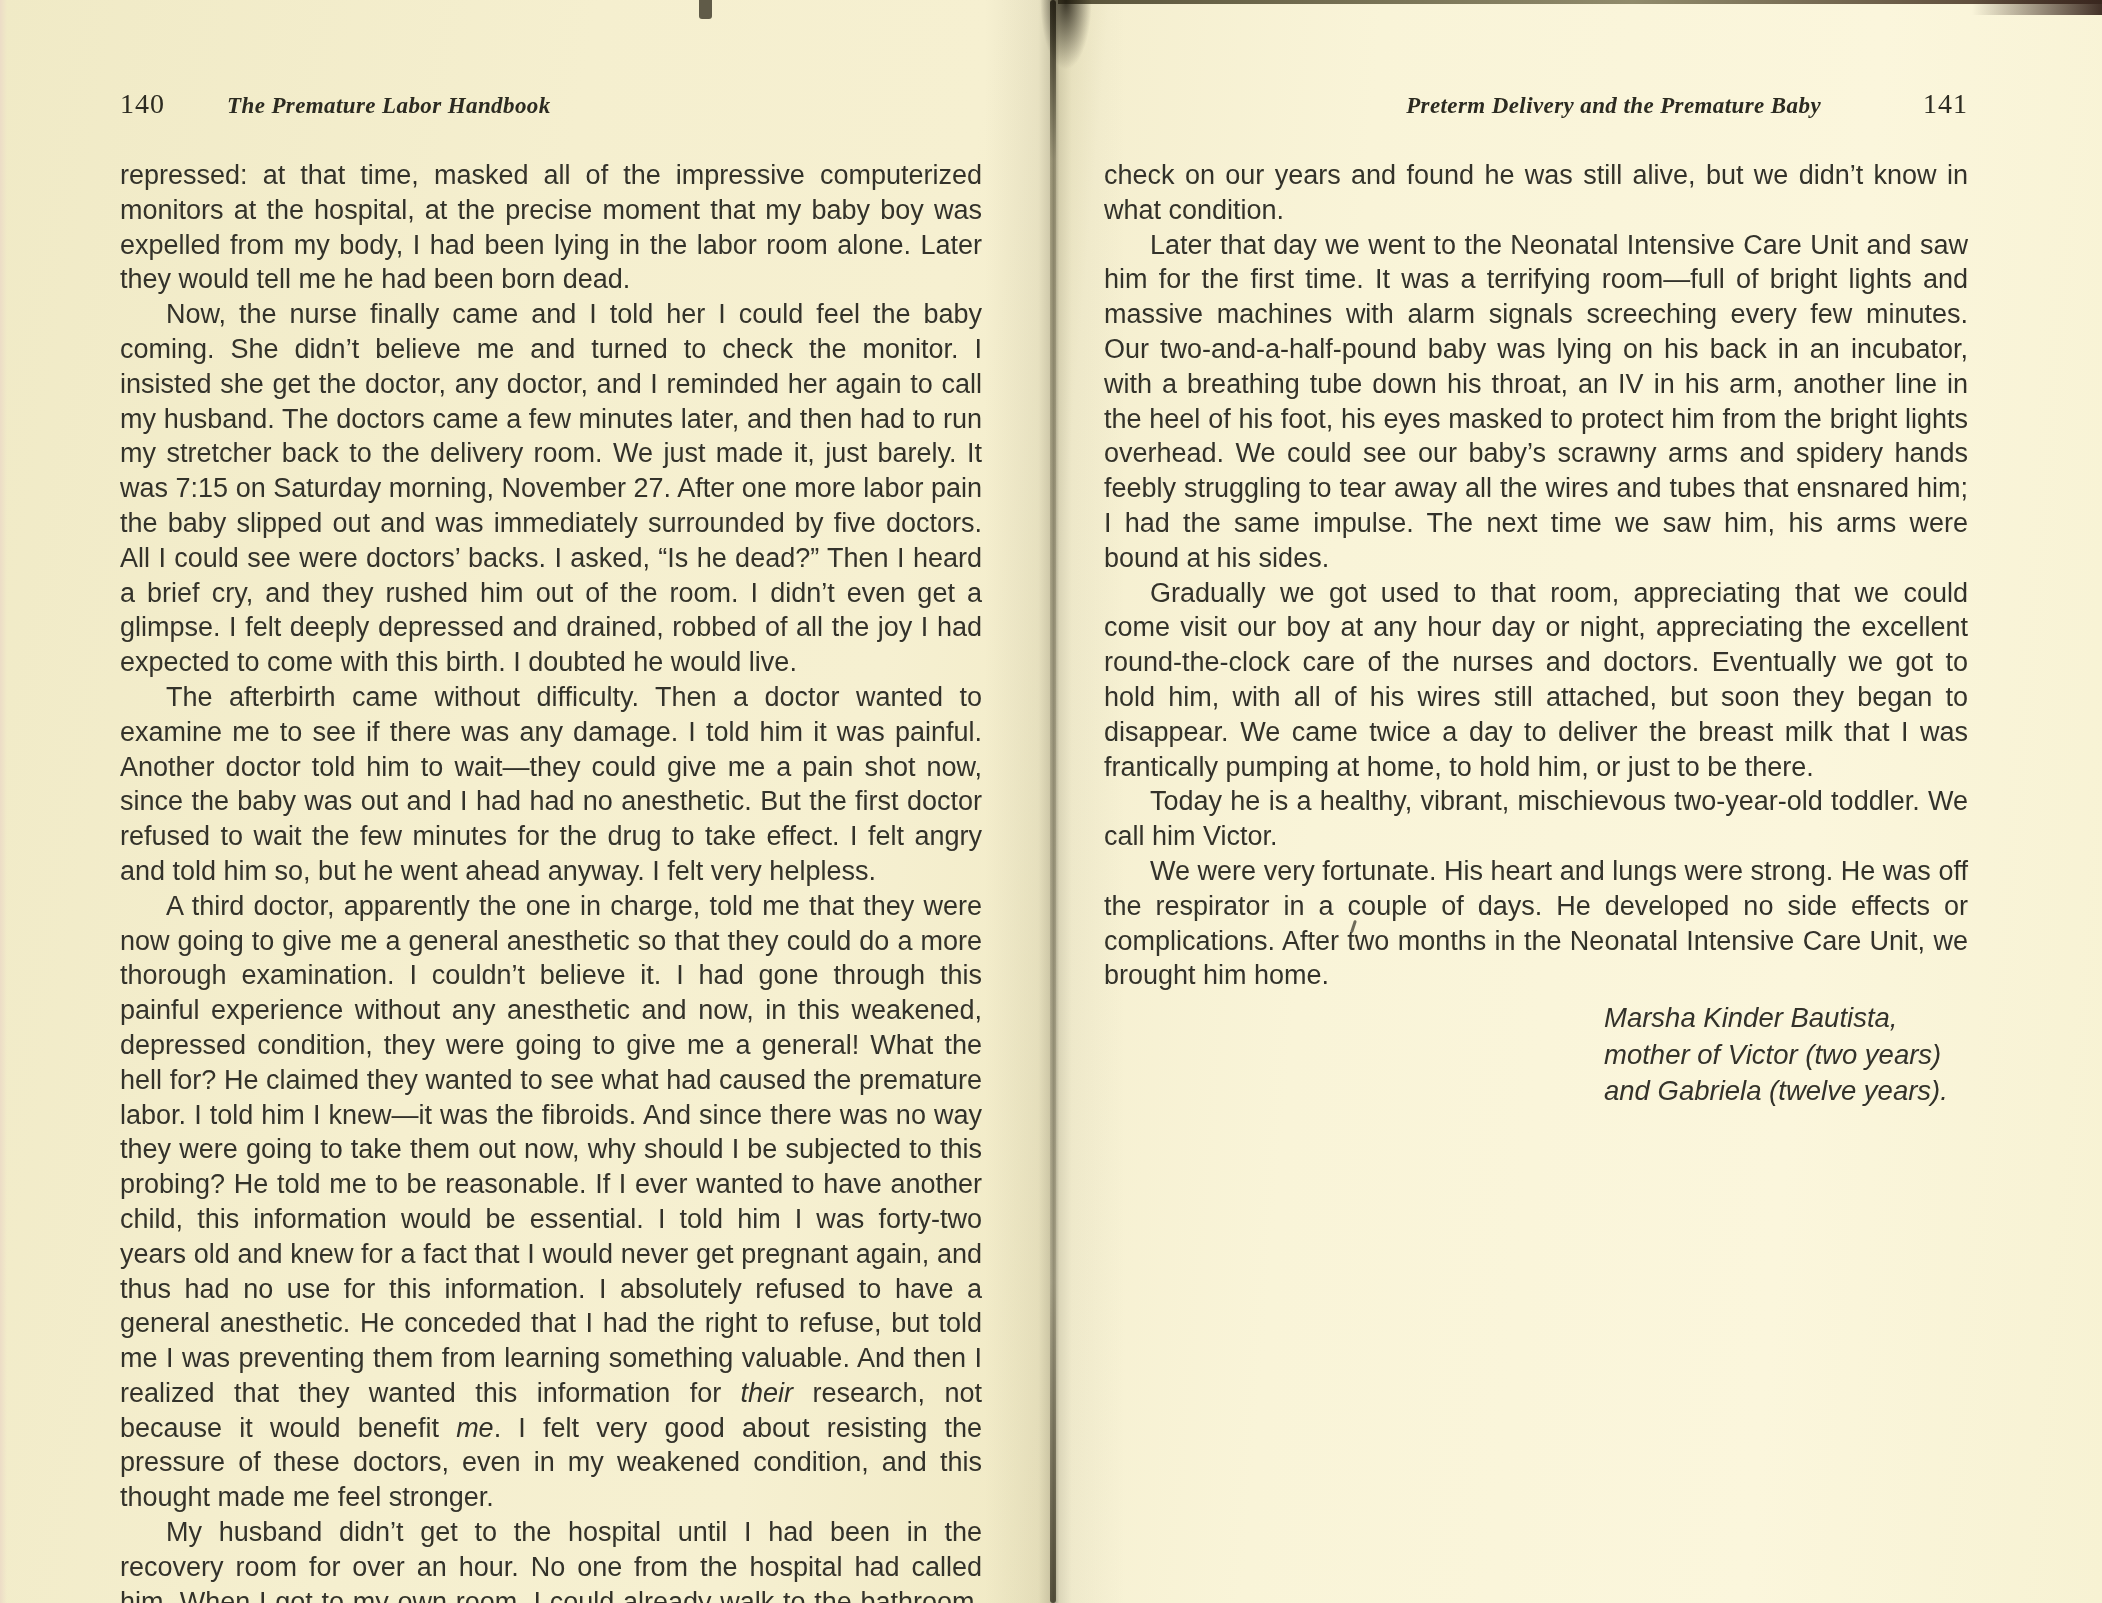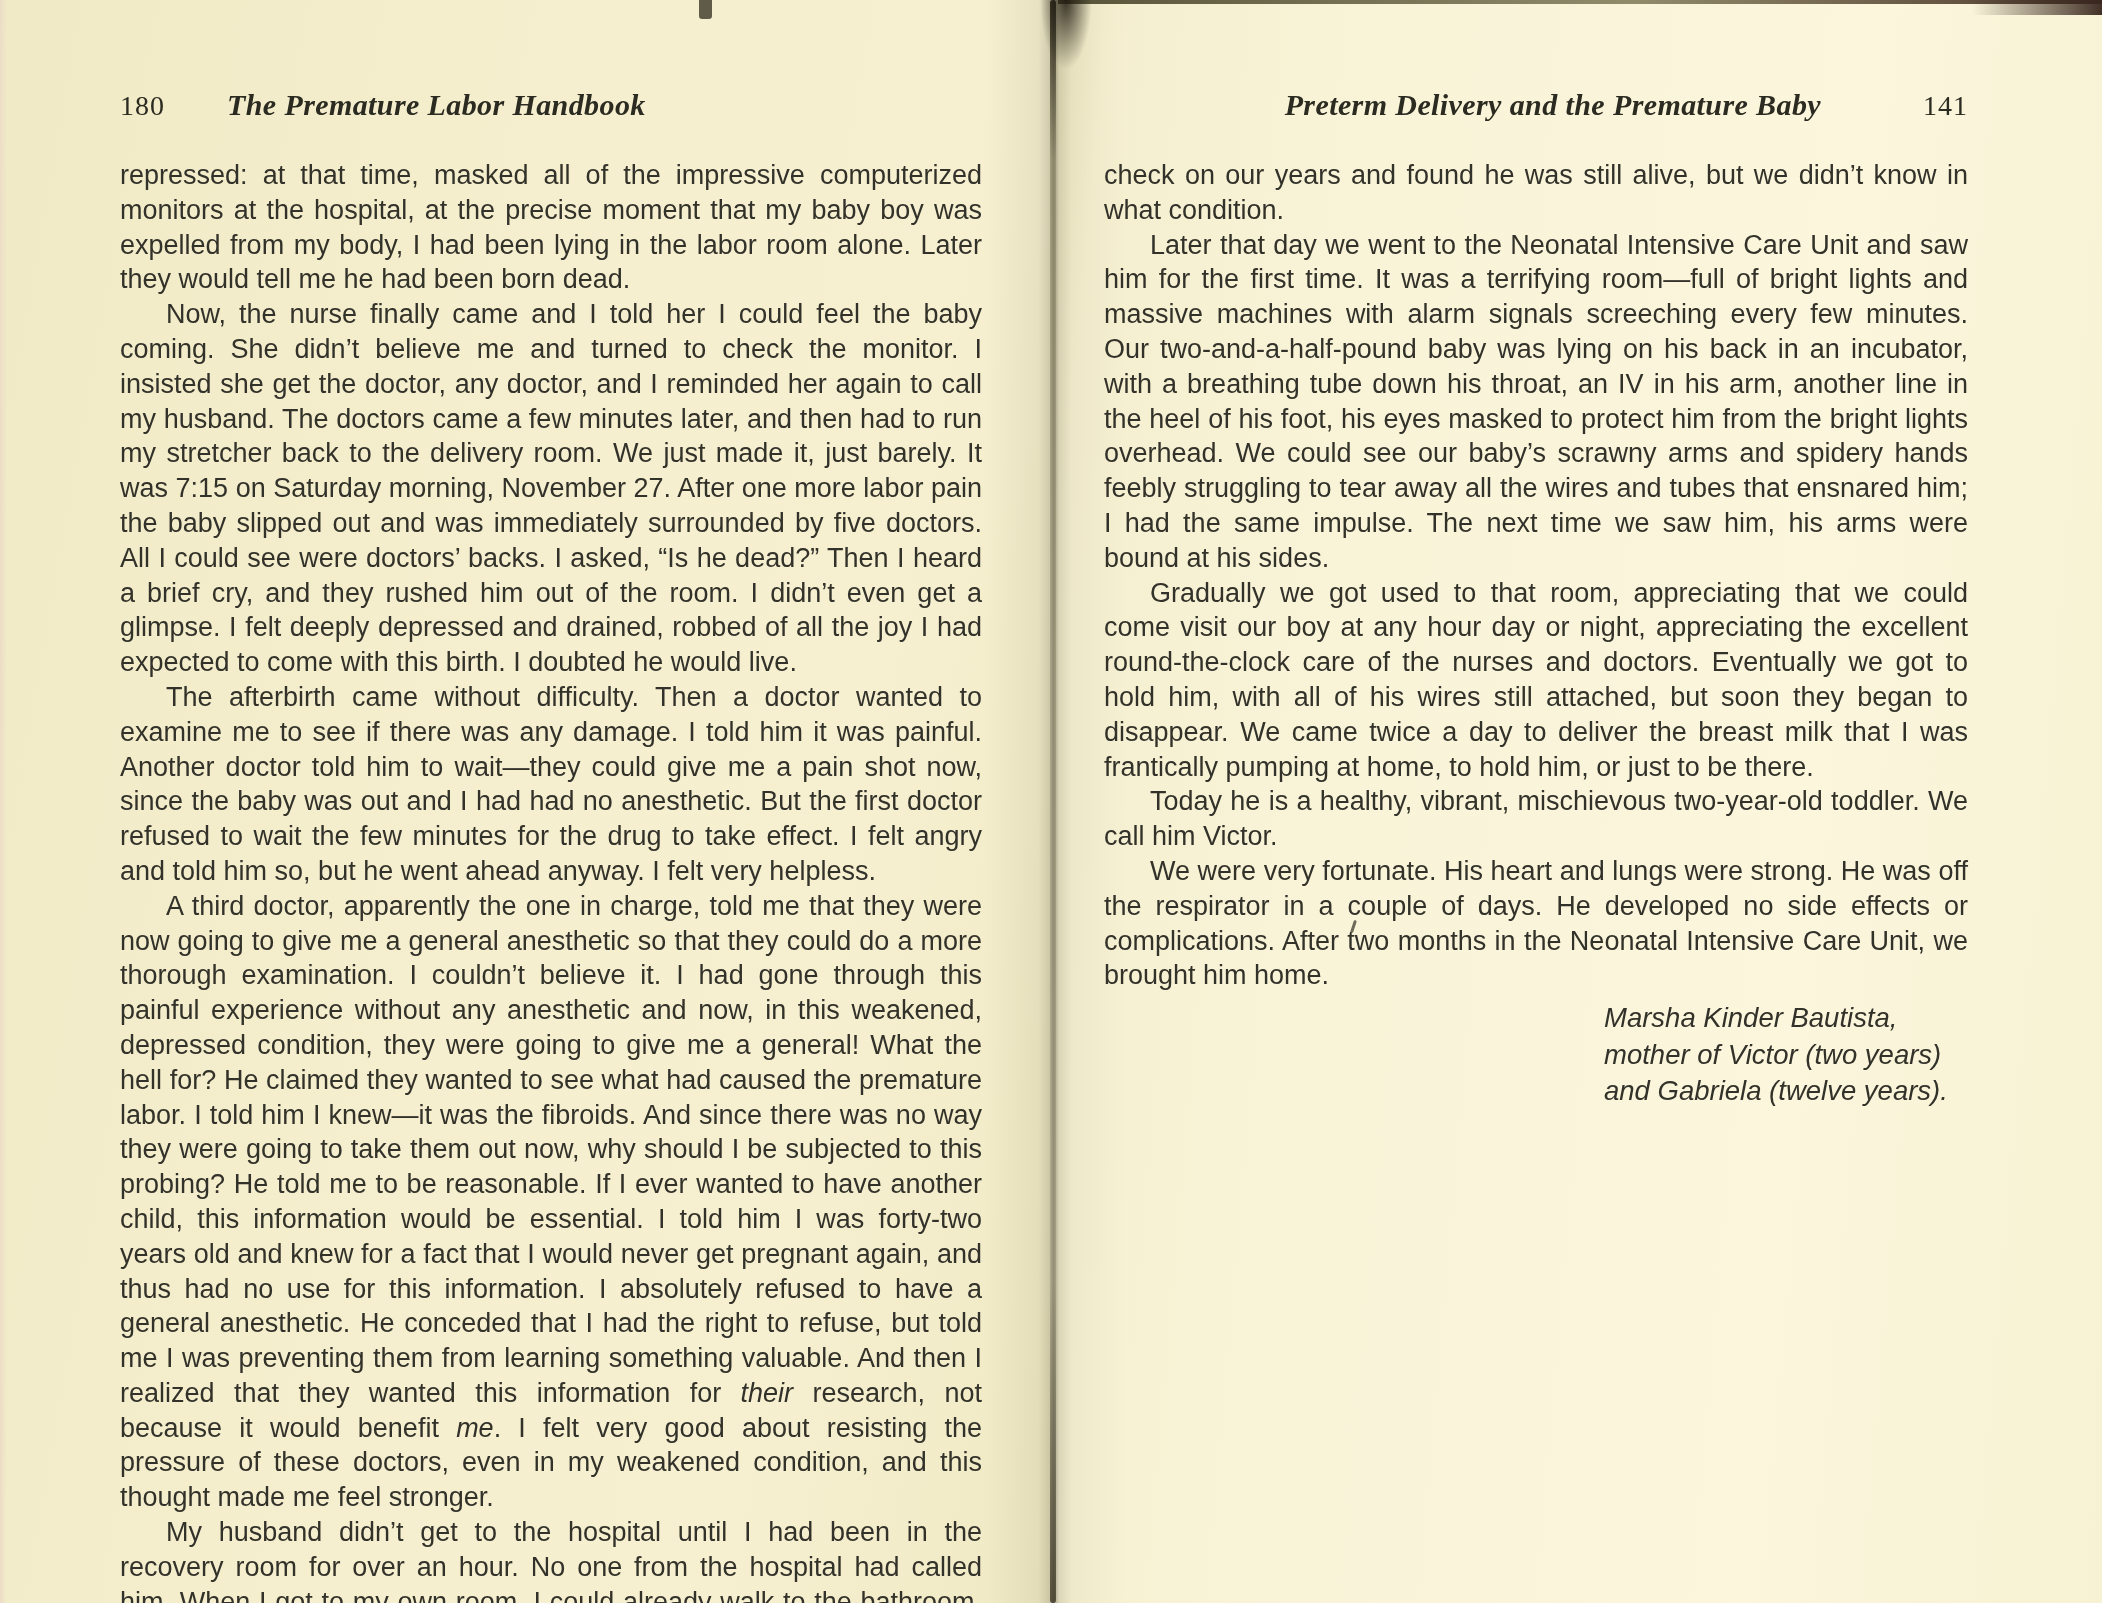--- a/index.html
+++ b/index.html
@@ -61,21 +61,21 @@
 
   .content { position:absolute; top:88px; }
   .content-left  { left:120px; width:862px; }
   .content-right { left:1104px; width:864px; }
 
   .header {
     display:flex; align-items:baseline; height:40px;
     font-family:"Liberation Serif", serif; color:#2c2b21;
   }
   .folio { font-size:28px; letter-spacing:1px; }
-  .running-head { font-weight:700; font-style:italic; font-size:30px; letter-spacing:0.4px; }
+  .running-head { font-weight:700; font-style:italic; font-size:23px; letter-spacing:0.4px; }
   .header-left .running-head { margin-left:62px; }
   .header-right .running-head { margin-left:auto; }
   .header-right .folio { margin-left:102px; }
 
   .body-text {
     margin-top:30px; font-size:27px; line-height:34.8px;
     text-align:justify; color:#33322a;
   }
   .para { margin:0; }
   .para.indent { text-indent:46px; }
@@ -99,21 +99,21 @@
   <div class="gutter"></div>
   <div class="gutter-line"></div>
   <div class="top-edge-line"></div>
   <div class="corner-wedge"></div>
   <div class="gutter-top-blob"></div>
   <div class="top-tick"></div>
   <div class="stray-mark"></div>
 
   <div class="content content-left">
     <div class="header header-left">
-      <span class="folio">180</span>
+      <span class="folio">140</span>
       <span class="running-head">The Premature Labor Handbook</span>
     </div>
     <div class="body-text">
         <p class="para"><span>repressed: at that time, masked all of the impressive computerized monitors at the hospital, at the precise moment that my baby boy was expelled from my body, I had been lying in the labor room alone. Later they would tell me he had been born dead.</span></p>
         <p class="para indent"><span>Now, the nurse finally came and I told her I could feel the baby coming. She didn’t believe me and turned to check the monitor. I insisted she get the doctor, any doctor, and I reminded her again to call my husband. The doctors came a few minutes later, and then had to run my stretcher back to the delivery room. We just made it, just barely. It was 7:15 on Saturday morning, November 27. After one more labor pain the baby slipped out and was immediately surrounded by five doctors. All I could see were doctors’ backs. I asked, “Is he dead?” Then I heard a brief cry, and they rushed him out of the room. I didn’t even get a glimpse. I felt deeply depressed and drained, robbed of all the joy I had expected to come with this birth. I doubted he would live.</span></p>
         <p class="para indent"><span>The afterbirth came without difficulty. Then a doctor wanted to examine me to see if there was any damage. I told him it was painful. Another doctor told him to wait—they could give me a pain shot now, since the baby was out and I had had no anesthetic. But the first doctor refused to wait the few minutes for the drug to take effect. I felt angry and told him so, but he went ahead anyway. I felt very helpless.</span></p>
         <p class="para indent"><span>A third doctor, apparently the one in charge, told me that they were now going to give me a general anesthetic so that they could do a more thorough examination. I couldn’t believe it. I had gone through this painful experience without any anesthetic and now, in this weakened, depressed condition, they were going to give me a general! What the hell for? He claimed they wanted to see what had caused the premature labor. I told him I knew—it was the fibroids. And since there was no way they were going to take them out now, why should I be subjected to this probing? He told me to be reasonable. If I ever wanted to have another child, this information would be essential. I told him I was forty-two years old and knew for a fact that I would never get pregnant again, and thus had no use for this information. I absolutely refused to have a general anesthetic. He conceded that I had the right to refuse, but told me I was preventing them from learning something valuable. And then I realized that they wanted this information for </span><em>their</em><span> research, not because it would benefit </span><em>me</em><span>. I felt very good about resisting the pressure of these doctors, even in my weakened condition, and this thought made me feel stronger.</span></p>
         <p class="para indent"><span>My husband didn’t get to the hospital until I had been in the recovery room for over an hour. No one from the hospital had called him. When I got to my own room, I could already walk to the bathroom. My husband went to</span></p>
       </div>
   </div>

